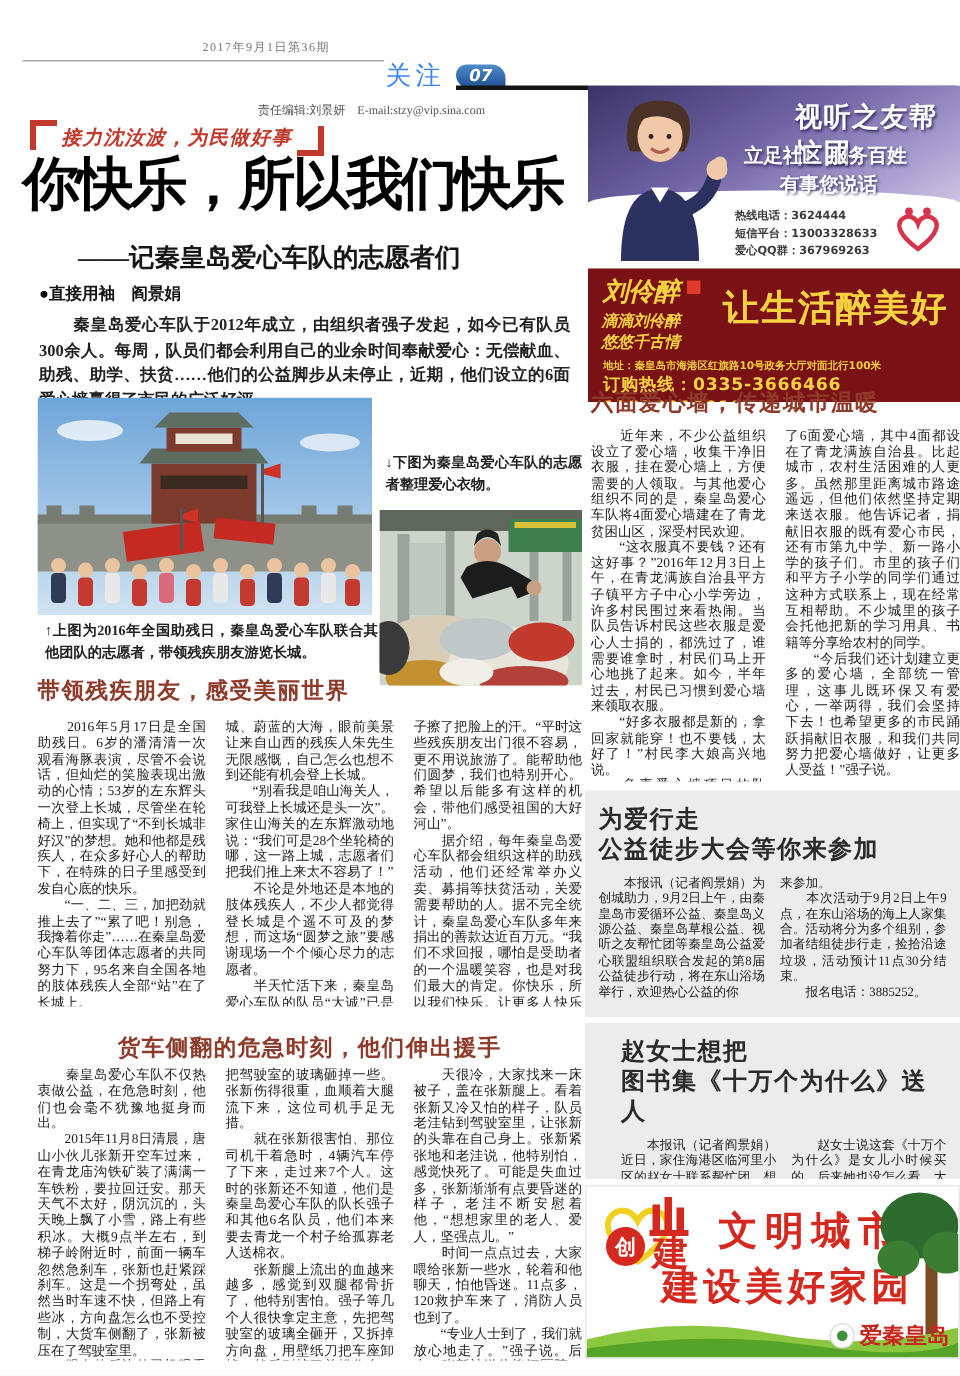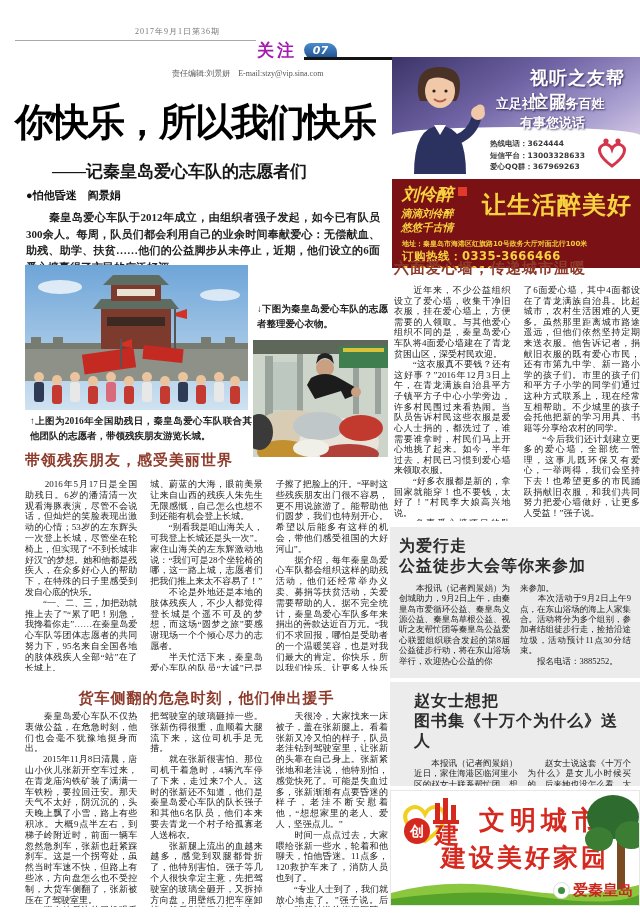--- a/index.html
+++ b/index.html
@@ -2,21 +2,21 @@
 <html><head>
 <meta charset="utf-8">
 <style>
   html,body{margin:0;padding:0;background:#f3f3f3;}
   #page{position:relative;width:640px;height:917px;margin:0 auto;background:#fff;overflow:hidden;
         font-family:"Liberation Serif","DejaVu Serif",serif;color:#1c1c1c;}
   .abs{position:absolute;}
   
   .date{left:135px;top:26px;width:160px;text-align:left;font-size:8px;color:#777;letter-spacing:1px;}
   .hline1{left:15px;top:40px;width:241px;height:1px;background:#a8a8a8;}
-  .focus{left:257px;top:39px;font-weight:bold;font-size:17px;color:#a21caf;letter-spacing:3px;}
+  .focus{left:257px;top:39px;font-weight:normal;font-size:17px;color:#3b82f6;letter-spacing:3px;}
   .tab07{left:304px;top:43px;width:33px;height:16px;background:linear-gradient(#4d8ccb,#1d4e8f);
          color:#fff;border-radius:9px 12px 3px 12px;font:italic bold 11px/16px "DejaVu Sans",sans-serif;text-align:center;}
   .hline2{left:304px;top:57px;width:334px;height:3px;background:#141414;}
   .editor{left:172px;top:68px;font-size:8px;color:#555;}
   
   .slogan{left:20px;top:82px;width:196px;height:20px;color:#c0392b;font:italic bold 13px/20px "Liberation Serif",serif;
           text-align:center;letter-spacing:1px;}
   .slogan .corner-l{position:absolute;left:0;top:-2px;width:14px;height:16px;border-left:4px solid #c0392b;border-top:4px solid #c0392b;}
   .slogan .corner-r{position:absolute;right:0;bottom:-2px;width:14px;height:16px;border-right:4px solid #c0392b;border-bottom:4px solid #c0392b;}
   .headline{left:15px;top:101px;width:376px;font:900 38px/1.15 "DejaVu Sans",sans-serif;letter-spacing:-2px;color:#000;}
@@ -85,23 +85,28 @@
 
 <div id="page">
 
   <div class="abs date">2017年9月1日第36期</div>
   <div class="abs hline1"></div>
   <div class="abs focus">关注</div>
   <div class="abs tab07">07</div>
   <div class="abs hline2"></div>
   <div class="abs editor">责任编辑:刘景妍　E-mail:stzy@vip.sina.com</div>
 
+  <div class="abs slogan">
+    <span class="corner-l"></span>
+    <span>接力沈汝波，为民做好事</span>
+    <span class="corner-r"></span>
+  </div>
   <div class="abs headline">你快乐，所以我们快乐</div>
   <div class="abs deck">——记秦皇岛爱心车队的志愿者们</div>
-  <div class="abs byline">●怕他昏迷　阎景娟</div>
+  <div class="abs byline">●直接用袖　阎景娟</div>
   <div class="abs intro">　　秦皇岛爱心车队于2012年成立，由组织者强子发起，如今已有队员300余人。每周，队员们都会利用自己的业余时间奉献爱心：无偿献血、助残、助学、扶贫……他们的公益脚步从未停止，近期，他们设立的6面爱心墙赢得了市民的广泛好评。</div>
 
   <div class="abs photo1">
     <svg width="223" height="145" viewBox="0 0 223 145">
       <defs>
         <linearGradient id="sky" x1="0" y1="0" x2="0" y2="1">
           <stop offset="0" stop-color="#6ea5d8"></stop>
             <stop offset="1" stop-color="#cfe2f1"></stop>
         </linearGradient>
       </defs>

